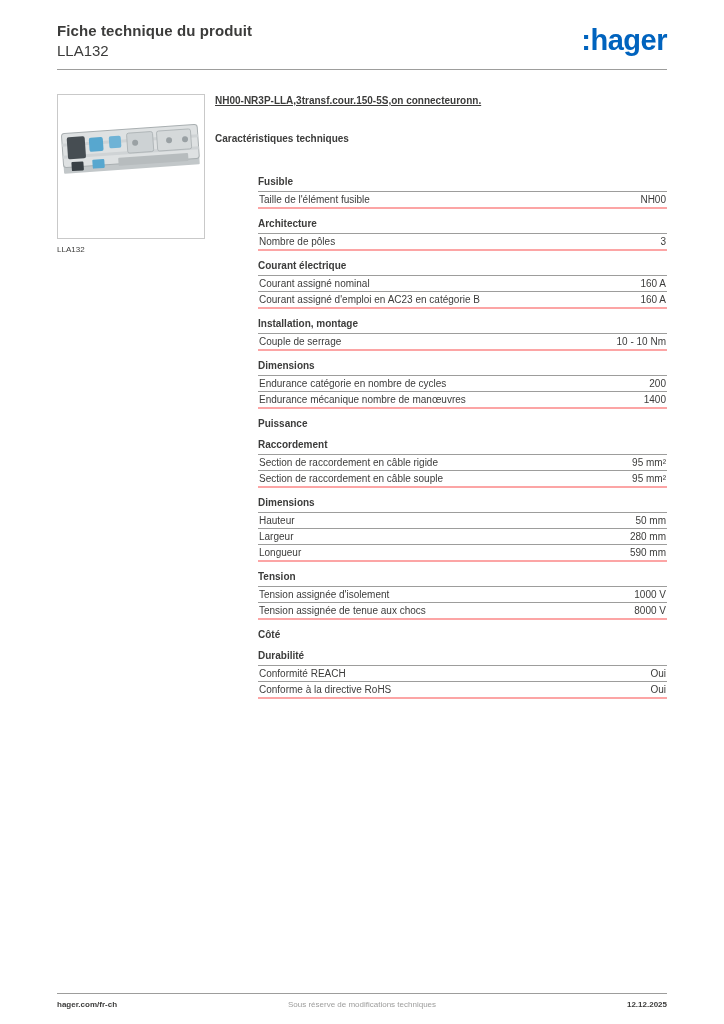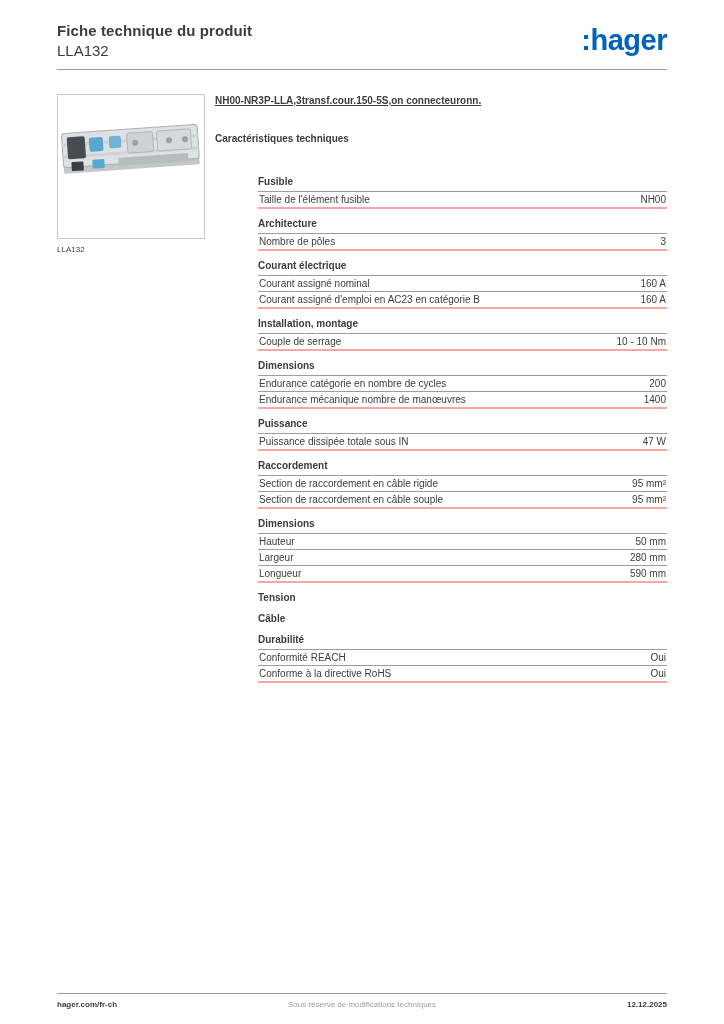--- a/index.html
+++ b/index.html
@@ -165,26 +165,20 @@
 
   <div class="row">
     <span class="label">Endurance mécanique nombre de manœuvres</span>
     <span class="value">1400</span>
   </div>
 </div>
   </div>
 
   <div class="section">
     <div class="section-title">Puissance</div>
-    <div class="rows">
-  <div class="row">
-    <span class="label">Puissance dissipée totale sous IN</span>
-    <span class="value">47 W</span>
-  </div>
-</div>
   </div>
 
   <div class="section">
     <div class="section-title">Raccordement</div>
     <div class="rows">
   <div class="row">
     <span class="label">Section de raccordement en câble rigide</span>
     <span class="value">95 mm²</span>
   </div>
 
@@ -210,24 +204,35 @@
 
   <div class="row">
     <span class="label">Longueur</span>
     <span class="value">590 mm</span>
   </div>
 </div>
   </div>
 
   <div class="section">
     <div class="section-title">Tension</div>
-  </div>
-
-  <div class="section">
-    <div class="section-title">Câble</div>
+    <div class="rows">
+  <div class="row">
+    <span class="label">Tension assignée d'isolement</span>
+    <span class="value">1000 V</span>
+  </div>
+
+  <div class="row">
+    <span class="label">Tension assignée de tenue aux chocs</span>
+    <span class="value">8000 V</span>
+  </div>
+</div>
+  </div>
+
+  <div class="section">
+    <div class="section-title">Côté</div>
   </div>
 
   <div class="section">
     <div class="section-title">Durabilité</div>
     <div class="rows">
   <div class="row">
     <span class="label">Conformité REACH</span>
     <span class="value">Oui</span>
   </div>
 

